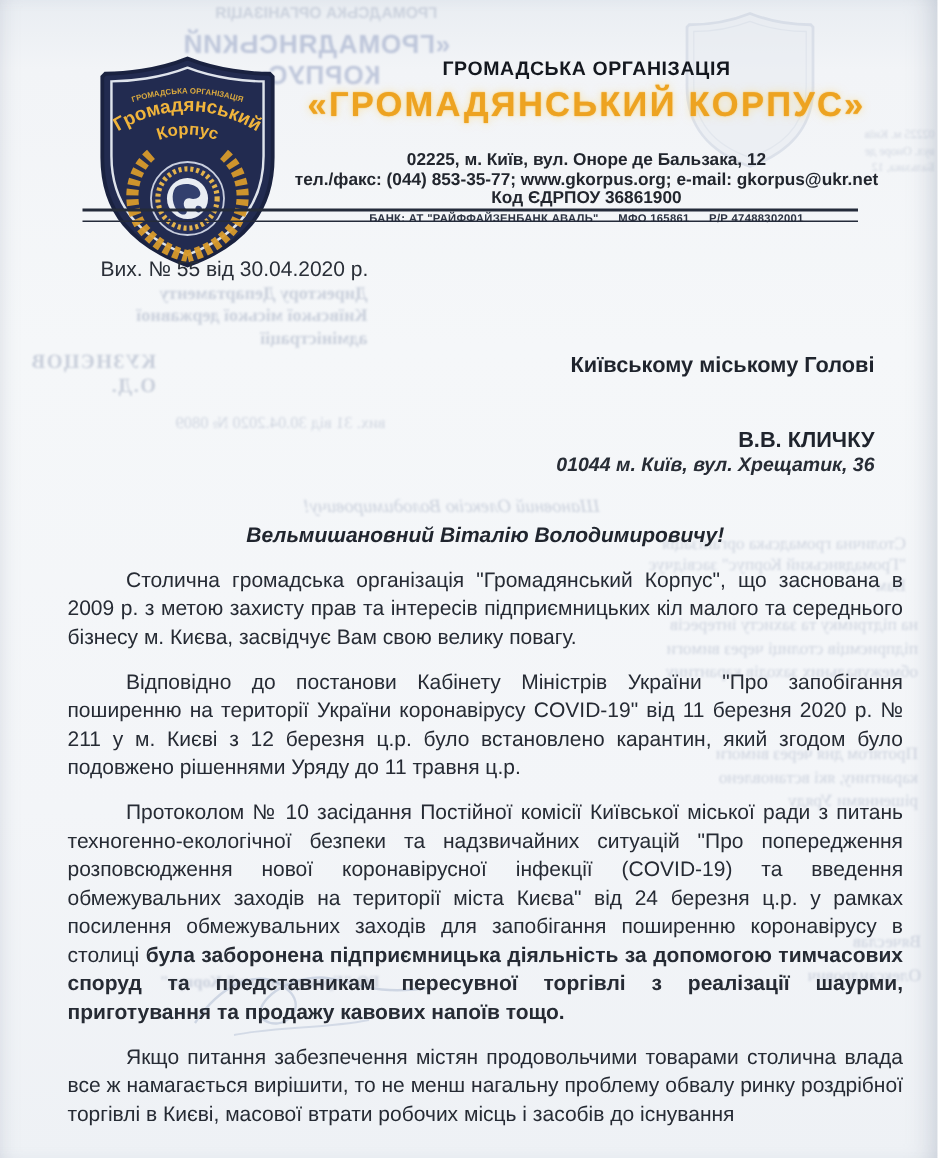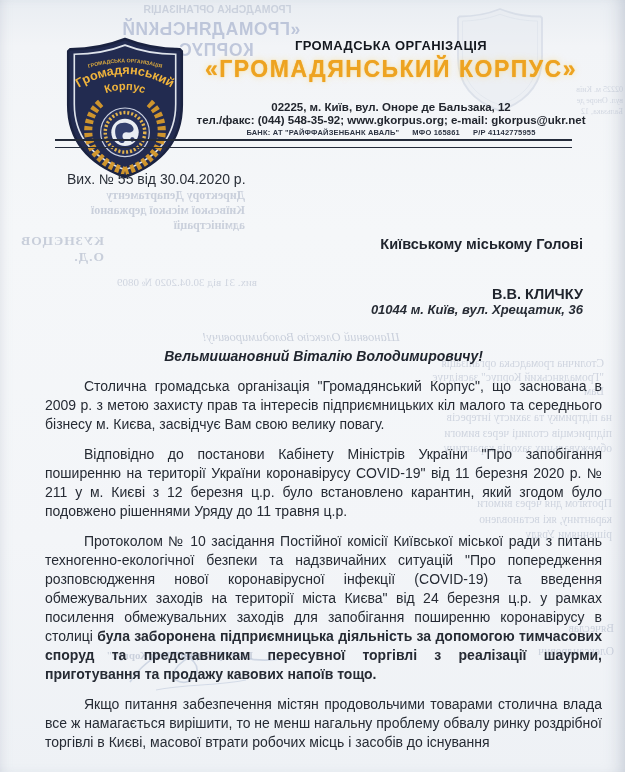--- a/index.html
+++ b/index.html
@@ -118,25 +118,26 @@
     <circle cx="64" cy="95" r="24" fill="#26305a" stroke="#c8cede" stroke-width="1.2"></circle>
     <circle cx="64" cy="95" r="19.5" fill="none" stroke="#e3b34c" stroke-width="3.4" stroke-dasharray="2 1.9"></circle>
     <circle cx="64" cy="95" r="13.5" fill="#e9edf3"></circle>
     <path d="M56 88 C60 84 70 85 72 90 C74 94 69 96 66 95 C62 94 60 99 63 102 C65 105 61 107 58 104 C54 100 53 92 56 88 Z M70 100 C73 99 75 102 72 104 C70 105 68 102 70 100 Z" fill="#33406e"></path>
   </svg>
 
   <div class="hdr">
     <div class="org-type">ГРОМАДСЬКА ОРГАНІЗАЦІЯ</div>
     <div class="org-name">«ГРОМАДЯНСЬКИЙ КОРПУС»</div>
     <div class="hdr-line first">02225, м. Київ, вул. Оноре де Бальзака, 12</div>
-    <div class="hdr-line">тел./факс: (044) 548-35-92; www.gkorpus.org; e-mail: gkorpus@ukr.net</div>
+    <div class="hdr-line">тел./факс: (044) 853-35-77; www.gkorpus.org; e-mail: gkorpus@ukr.net</div>
+    <div class="hdr-line">Код ЄДРПОУ 36861900</div>
     <div class="bank-row">
       <span>БАНК: АТ "РАЙФФАЙЗЕНБАНК АВАЛЬ"</span>
       <span>МФО 165861</span>
-      <span>Р/Р 41142775955</span>
+      <span>Р/Р 47488302001</span>
     </div>
   </div>
 
   <div class="rule"></div>
 
   <div class="ref">Вих. № 55 від  30.04.2020 р.</div>
 
   <div class="recipient">
     <div class="line1">Київському міському Голові</div>
     <div class="line2">В.В. КЛИЧКУ</div>

